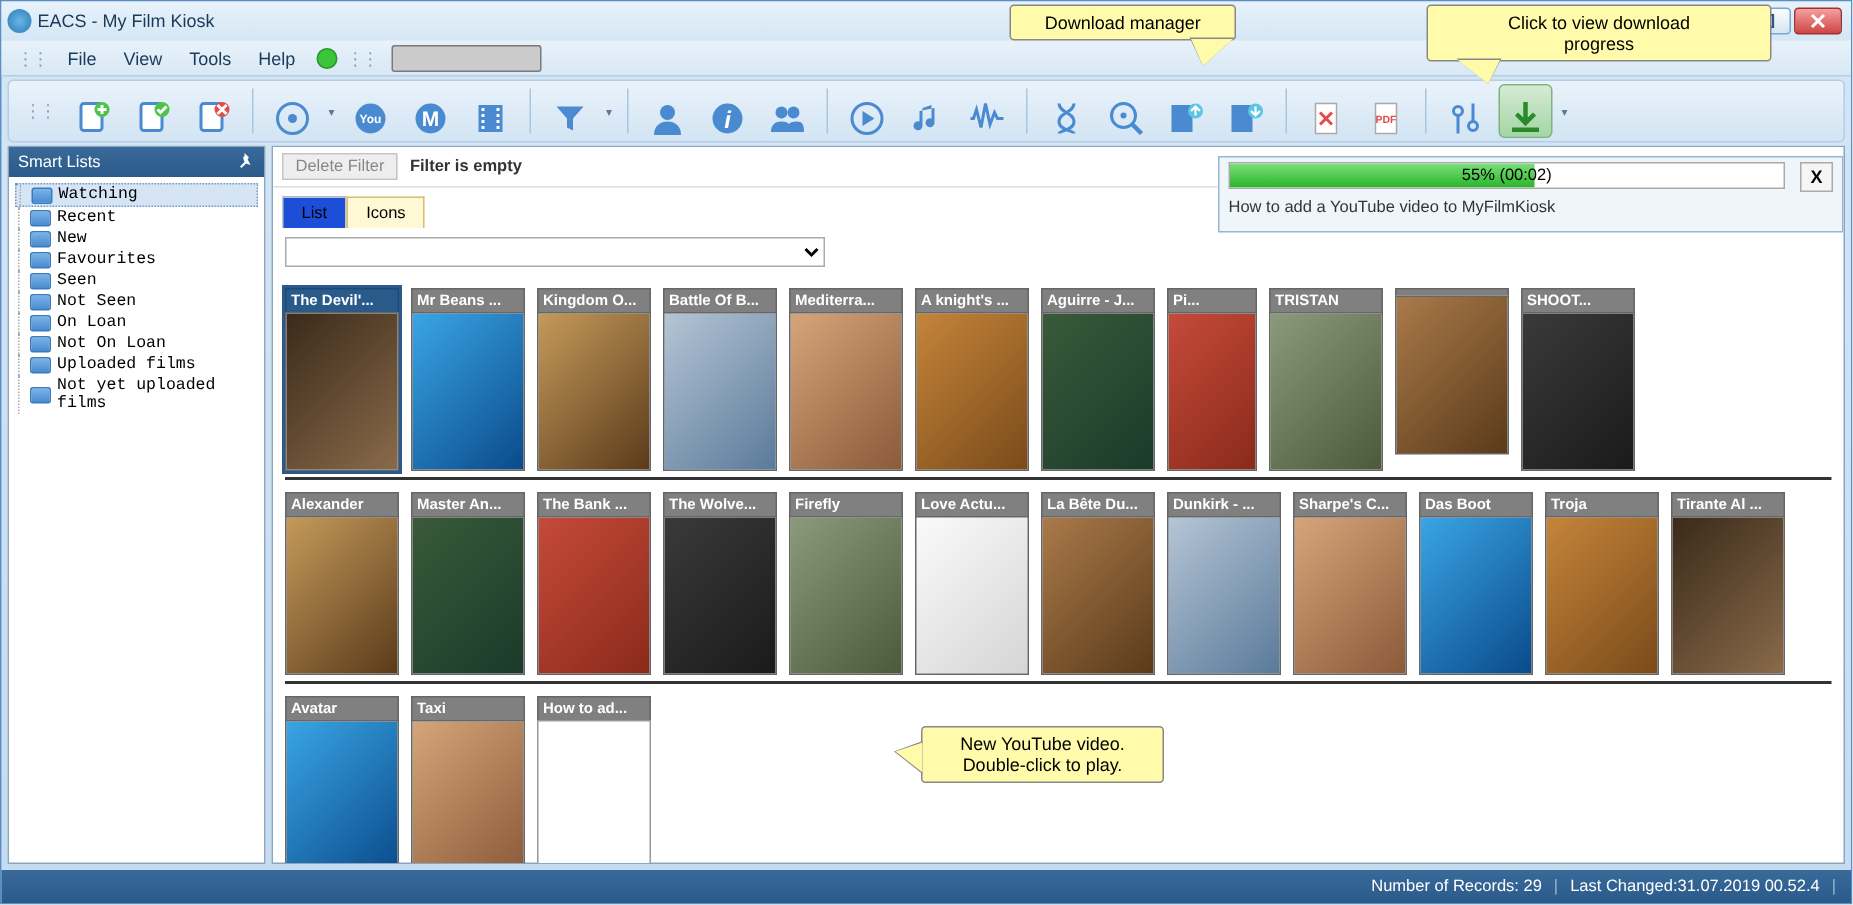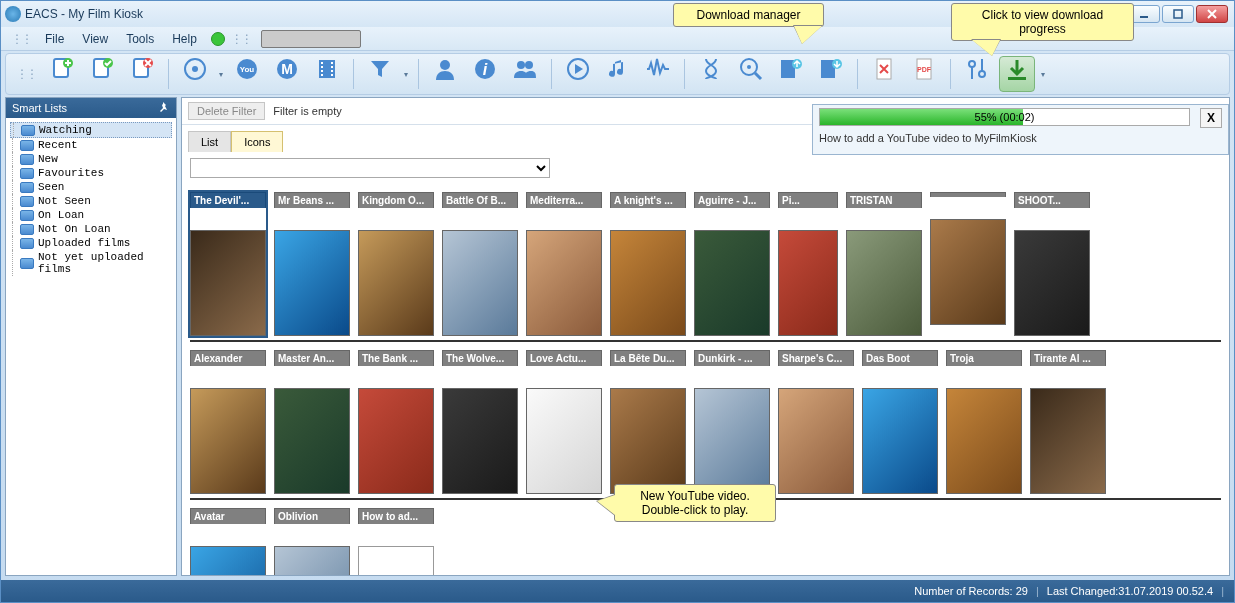--- a/index.html
+++ b/index.html
@@ -61,21 +61,21 @@
   border: 1px solid #b5cde5;
   margin: 2px 4px;
   border-radius: 4px;
   display: flex;
   align-items: center;
   padding: 0 6px;
   gap: 4px;
 }
 .tbtn {
   width: 36px; height: 36px;
-  display: flex; align-items: flex-start; justify-content: center;
+  display: flex; align-items: flex-end; justify-content: center;
   border-radius: 4px;
   cursor: pointer;
 }
 .tbtn.active { background: #cfe2f2; border:1px solid #8ab0d5; }
 .tbtn.dl { background: linear-gradient(to bottom,#d5ead5,#a5d5a5); border:1px solid #7ab57a; }
 .tsep { width:1px; height:30px; background:#aac5e0; margin:0 4px; }
 .tbtn svg { width: 26px; height:26px; }
 .content {
   flex: 1;
   display: flex;
@@ -136,28 +136,28 @@
   border-bottom: 1px solid #d5e0eb;
 }
 .del-filter {
   padding: 2px 8px;
   border:1px solid #c5c5c5;
   background:#eee;
   color:#888;
   cursor: not-allowed;
   font-size:11px;
 }
-.filter-status { color:#333; font-size:11px; }
+.filter-status { color:#333; font-size:11px;font-weight:bold; }
 .viewtabs {
   display:flex; gap:0; padding: 6px 6px 0 6px;
 }
 .viewtab {
   padding:4px 12px;
   border:1px solid #c5c5c5;
-  background:#e5e5e5;
+  background:#1d4ed8;
   cursor:pointer;
   font-size:11px;
   border-bottom:none;
 }
 .viewtab.active {
   background:#fff8d5;
   border-color:#d5c070;
   position:relative;
   z-index:1;
 }
@@ -182,21 +182,20 @@
   padding: 4px 0;
   border-bottom: 2px solid #333;
   margin-bottom: 4px;
 }
 .row:last-child { border-bottom: none; }
 .card {
   width: 76px;
   display: flex;
   flex-direction: column;
   cursor: pointer;
-  gap: 22px;
 }
 .card-title {
   background:#808080;
   color:#fff;
   font-size:10px;
   font-weight:bold;
   padding:2px 3px;
   white-space:nowrap;
   overflow:hidden;
   text-overflow:ellipsis;
@@ -246,21 +245,21 @@
   border-right: 20px solid transparent;
   border-top: 18px solid #fffbaa;
 }
 #callout1 .tail::before {
   content:""; position:absolute; left:-9px; top:-19px;
   border-left: 9px solid transparent;
   border-right: 21px solid transparent;
   border-top: 19px solid #888;
   z-index:-1;
 }
-#callout2 { left: 951px; top: 3px; width: 183px; text-align: center; }
+#callout2 { left: 951px; top: 3px; width: 230px; text-align: center; }
 #callout2 .tail {
   bottom:-16px; left:20px;
   border-left: 20px solid transparent;
   border-right: 8px solid transparent;
   border-top: 16px solid #fffbaa;
 }
 #callout2 .tail::before {
   content:""; position:absolute; left:-21px; top:-17px;
   border-left: 21px solid transparent;
   border-right: 9px solid transparent;
@@ -656,20 +655,24 @@
             </div>
             <div class="card">
               <div class="card-title">The Bank ...</div>
               <div class="poster p7"></div>
             </div>
             <div class="card">
               <div class="card-title">The Wolve...</div>
               <div class="poster p10"></div>
             </div>
             <div class="card">
+              <div class="card-title">Firefly</div>
+              <div class="poster p8"></div>
+            </div>
+            <div class="card">
               <div class="card-title">Love Actu...</div>
               <div class="poster p11"></div>
             </div>
             <div class="card">
               <div class="card-title">La Bête Du...</div>
               <div class="poster p9"></div>
             </div>
             <div class="card">
               <div class="card-title">Dunkirk - ...</div>
               <div class="poster p3"></div>
@@ -690,22 +693,22 @@
               <div class="card-title">Tirante Al ...</div>
               <div class="poster p0"></div>
             </div>
           </div>
           <div class="row">
             <div class="card">
               <div class="card-title">Avatar</div>
               <div class="poster p1"></div>
             </div>
             <div class="card">
-              <div class="card-title">Oblivion</div>
-              <div class="poster p3"></div>
+              <div class="card-title">Taxi</div>
+              <div class="poster p4"></div>
             </div>
             <div class="card">
               <div class="card-title">How to ad...</div>
               <div class="poster pvid"></div>
             </div>
           </div>
         </div>
     </div>
   </div>
 

